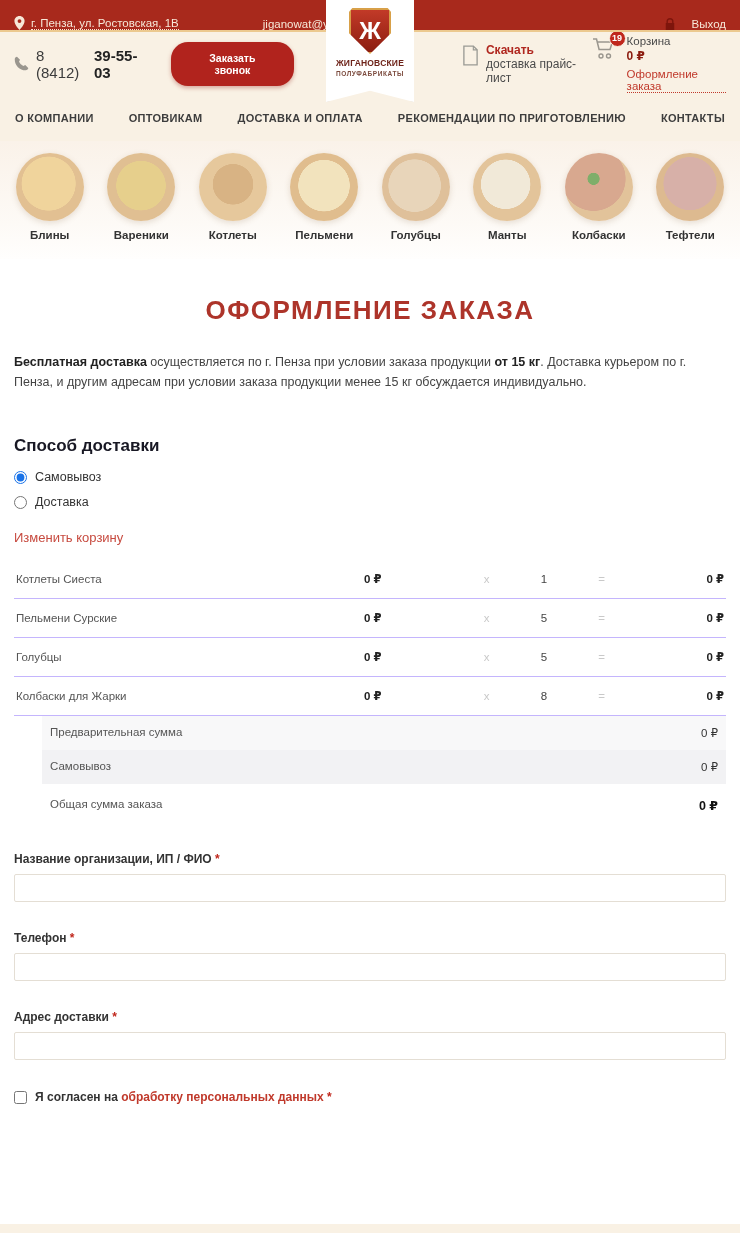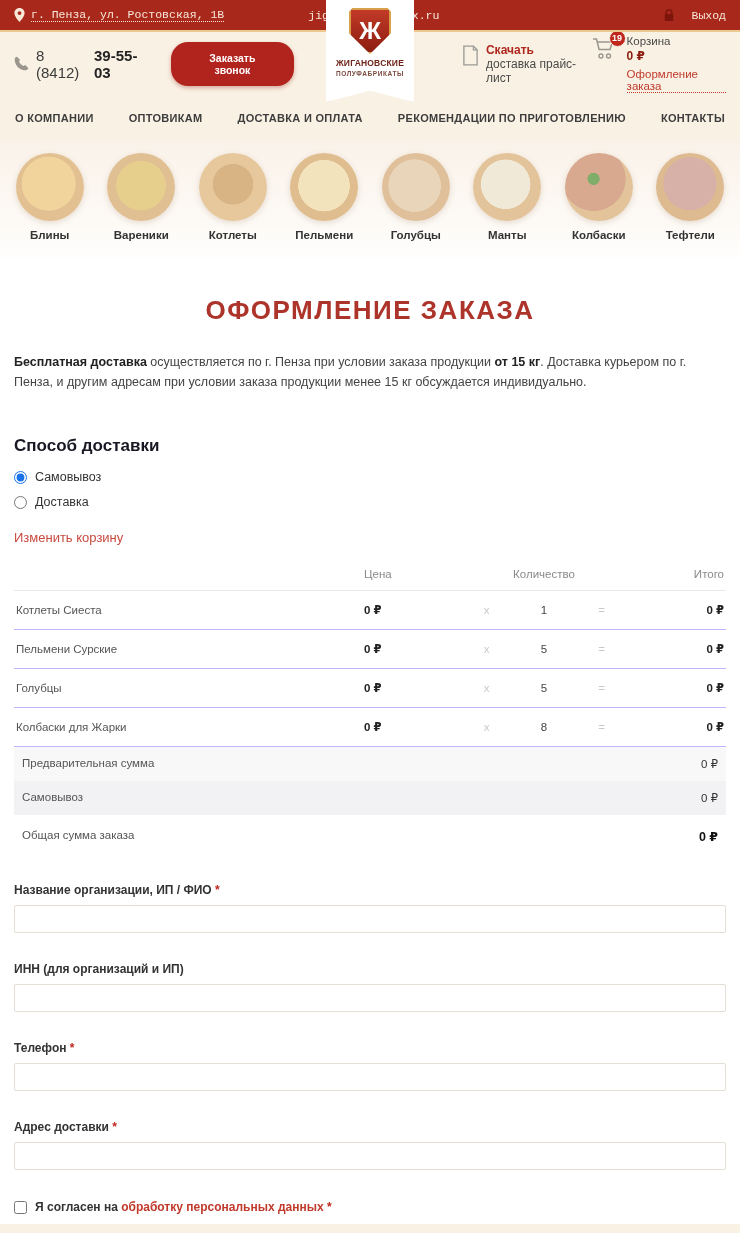--- a/index.html
+++ b/index.html
@@ -4,23 +4,23 @@
 <style>
   * { margin:0; padding:0; box-sizing:border-box; }
   html,body { width:740px; }
   body {
     font-family:"Liberation Sans","DejaVu Sans",sans-serif;
     background:#fff; color:#3a3a3a; width:740px; height:1233px; overflow:hidden;
     position:relative;
   }
   
   .topbar {
-    background:#a8291c; height:32px; display:flex; align-items:center;
+    background:#a8291c; height:32px; display:flex; align-items:flex-end;
     padding:0 14px; color:#f7e8d8; font-size:11.5px;
-    border-bottom:2px solid #ecc98f; position:relative; z-index:5;font-family:Liberation Mono, monospace;
+    border-bottom:2px solid #ecc98f; position:relative; z-index:5;
   }
   .topbar .grp { display:flex; align-items:center; gap:6px; }
   .topbar-address { border-bottom:1px dotted #f7e8d8; cursor:pointer; }
   .topbar-email { margin-left:84px; }
   .topbar-right { margin-left:auto; display:flex; align-items:center; gap:17px; cursor:pointer; }
   .icon { display:inline-flex; align-items:center; justify-content:center; }
   
   .ribbon {
     position:absolute; left:50%; transform:translateX(-50%); top:0; width:88px; height:102px;
     background:#fff; z-index:10; text-align:center;
@@ -106,21 +106,21 @@
   .crow { display:flex; align-items:center; border-bottom:1px solid #c4b5fd; padding:12px 2px; }
   .chead { color:#8a8a8a; border-bottom:1px solid #e9e9e9; padding:8px 2px 10px; }
   .c-name { flex:1; color:#555; }
   .c-price { width:95px; font-weight:bold; color:#222; }
   .chead .c-price { font-weight:normal; color:#8a8a8a; }
   .c-x, .c-eq { width:55px; text-align:center; color:#c9c9c9; }
   .c-qty { width:60px; text-align:center; color:#444; }
   .c-qtyhead { width:170px; text-align:center; }
   .c-total { width:95px; text-align:right; font-weight:bold; color:#222; }
   .chead .c-total { font-weight:normal; color:#8a8a8a; }
-  .srow { display:flex; justify-content:space-between; padding:10px 8px; font-size:11.5px; color:#555; }
+  .srow { display:flex; justify-content:space-between; padding:10px 8px; font-size:11.5px; color:#555;margin-left:28px; }
   .srow .v { color:#333; }
   .srow.s1 { background:#f8f8f9; }
   .srow.s2 { background:#f2f2f4; }
   .srow.s3 { padding-top:14px; }
   .srow.s3 .v { font-weight:bold; font-size:12.5px; color:#111; }
   
   .field { margin-top:29px; }
   .field label { font-size:12px; font-weight:bold; color:#333; display:block; margin-bottom:8px; }
   .star { color:#c0271c; }
   .field input[type=text] {
@@ -260,26 +260,20 @@
     </label>
     <label class="radio-row">
       <input type="radio" name="delivery" style="">
       <span>Доставка</span>
     </label>
   </div>
 
   <span class="edit-link">Изменить корзину</span>
 
   <div class="ctable">
-    <div class="crow chead">
-      <div class="c-name"></div>
-      <div class="c-price">Цена</div>
-      <div class="c-qtyhead">Количество</div>
-      <div class="c-total">Итого</div>
-    </div>
 
     <div class="crow">
       <div class="c-name">Котлеты Сиеста</div>
       <div class="c-price">0 ₽</div>
       <div class="c-x">x</div>
       <div class="c-qty">1</div>
       <div class="c-eq">=</div>
       <div class="c-total">0 ₽</div>
     </div>
     <div class="crow">
@@ -320,24 +314,20 @@
       <span class="v">0 ₽</span>
     </div>
   </div>
 
   
   <div class="field">
     <label><span>Название организации, ИП / ФИО</span><span class="star"> *</span></label>
     <input type="text" value="" style="">
   </div>
   <div class="field">
-    <label><span>ИНН (для организаций и ИП)</span><span class="star"></span></label>
-    <input type="text" value="" style="">
-  </div>
-  <div class="field">
     <label><span>Телефон</span><span class="star"> *</span></label>
     <input type="text" value="" style="">
   </div>
   <div class="field">
     <label><span>Адрес доставки</span><span class="star"> *</span></label>
     <input type="text" value="" style="">
   </div>
 
   <label class="consent">
     <input type="checkbox" style="">

